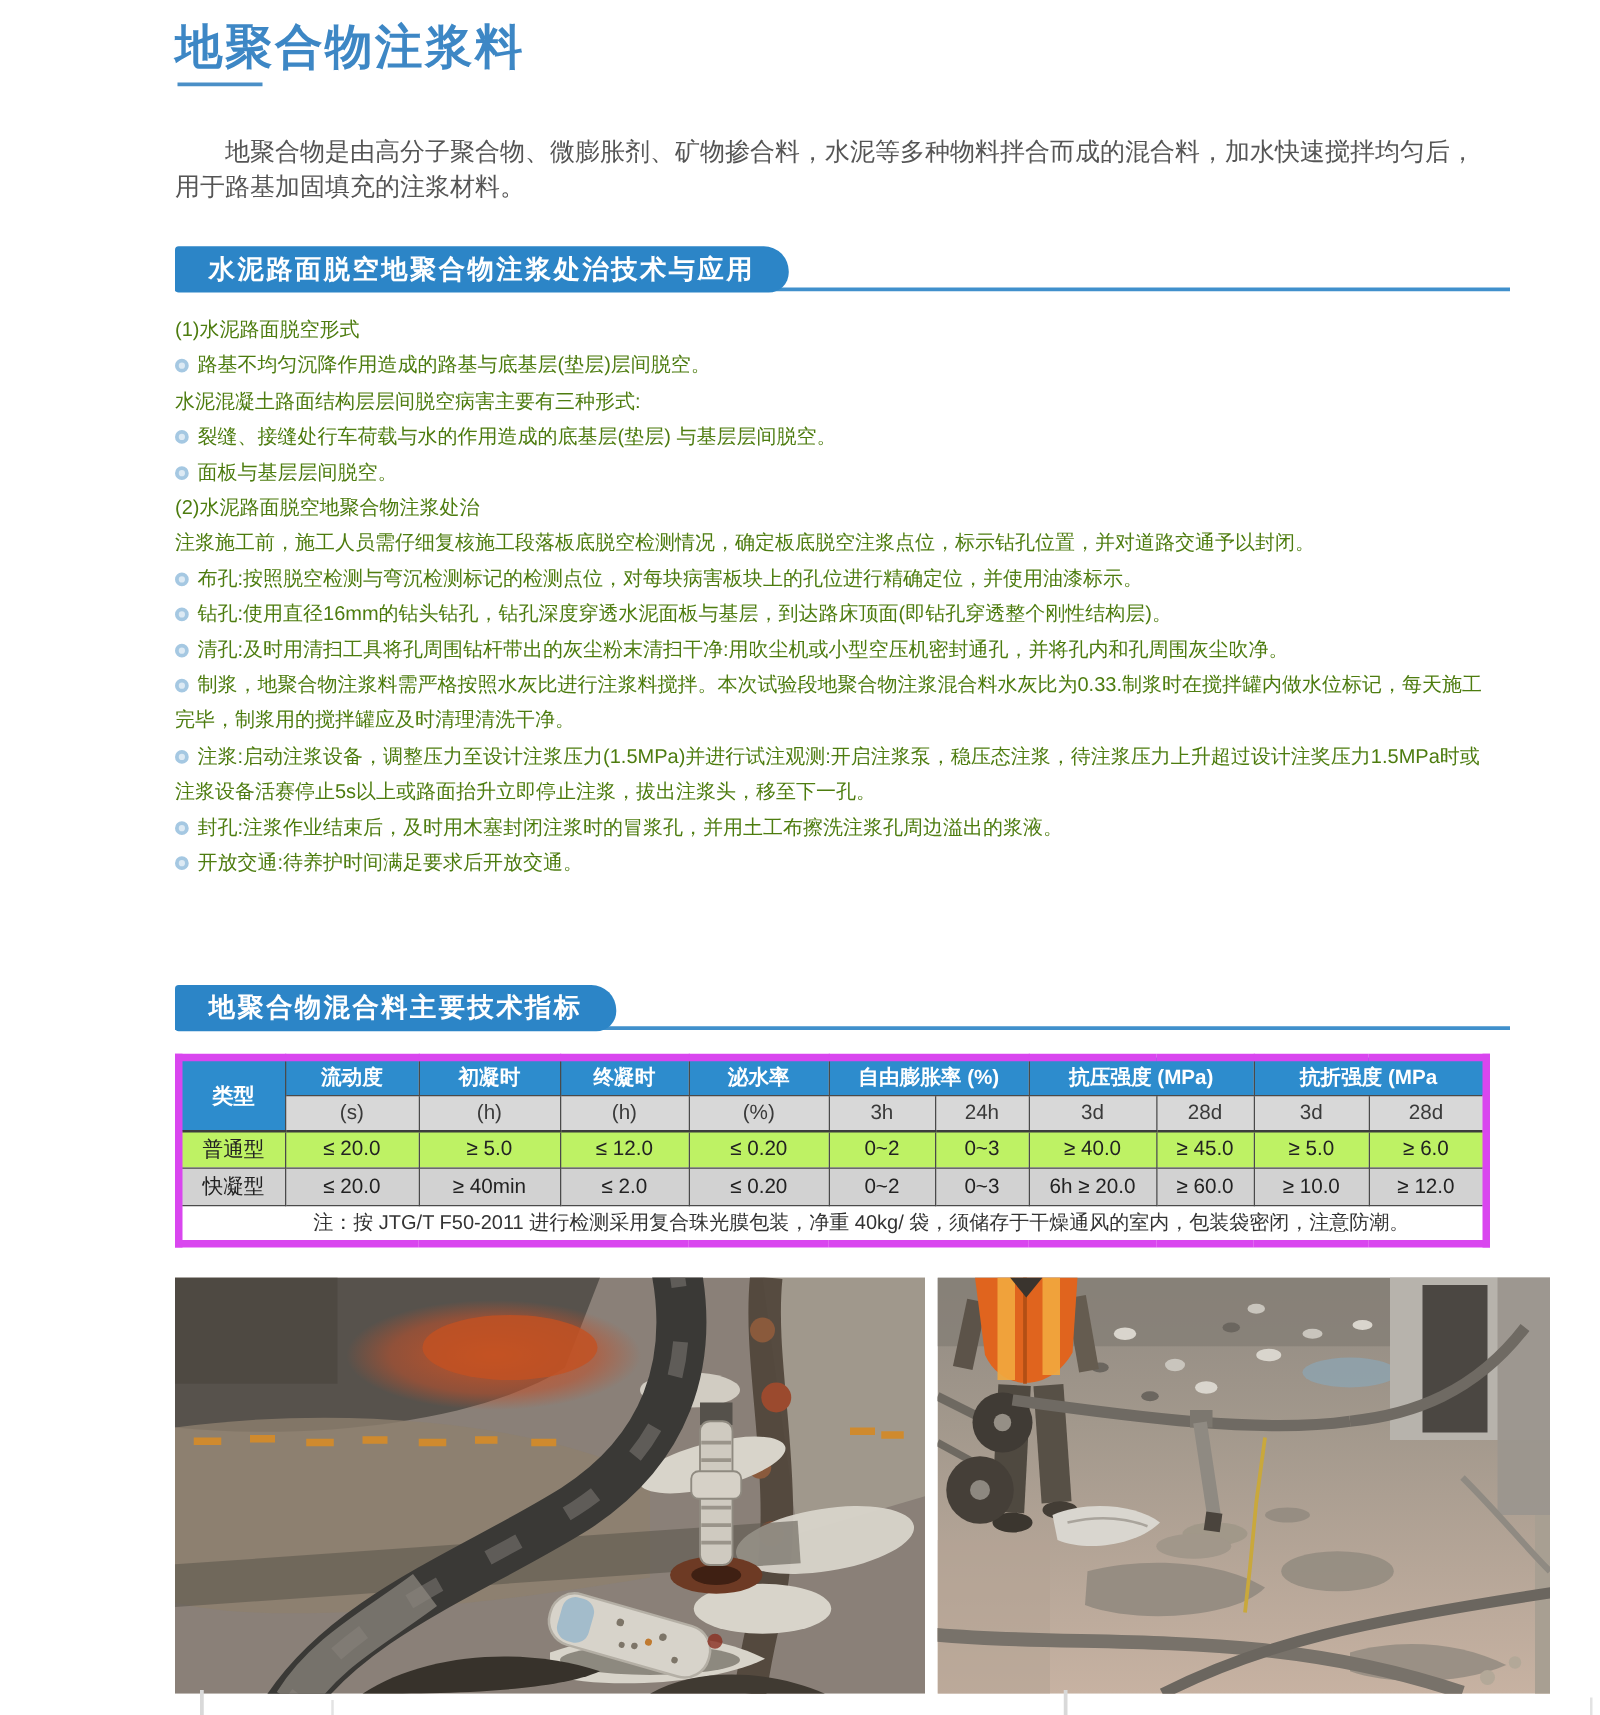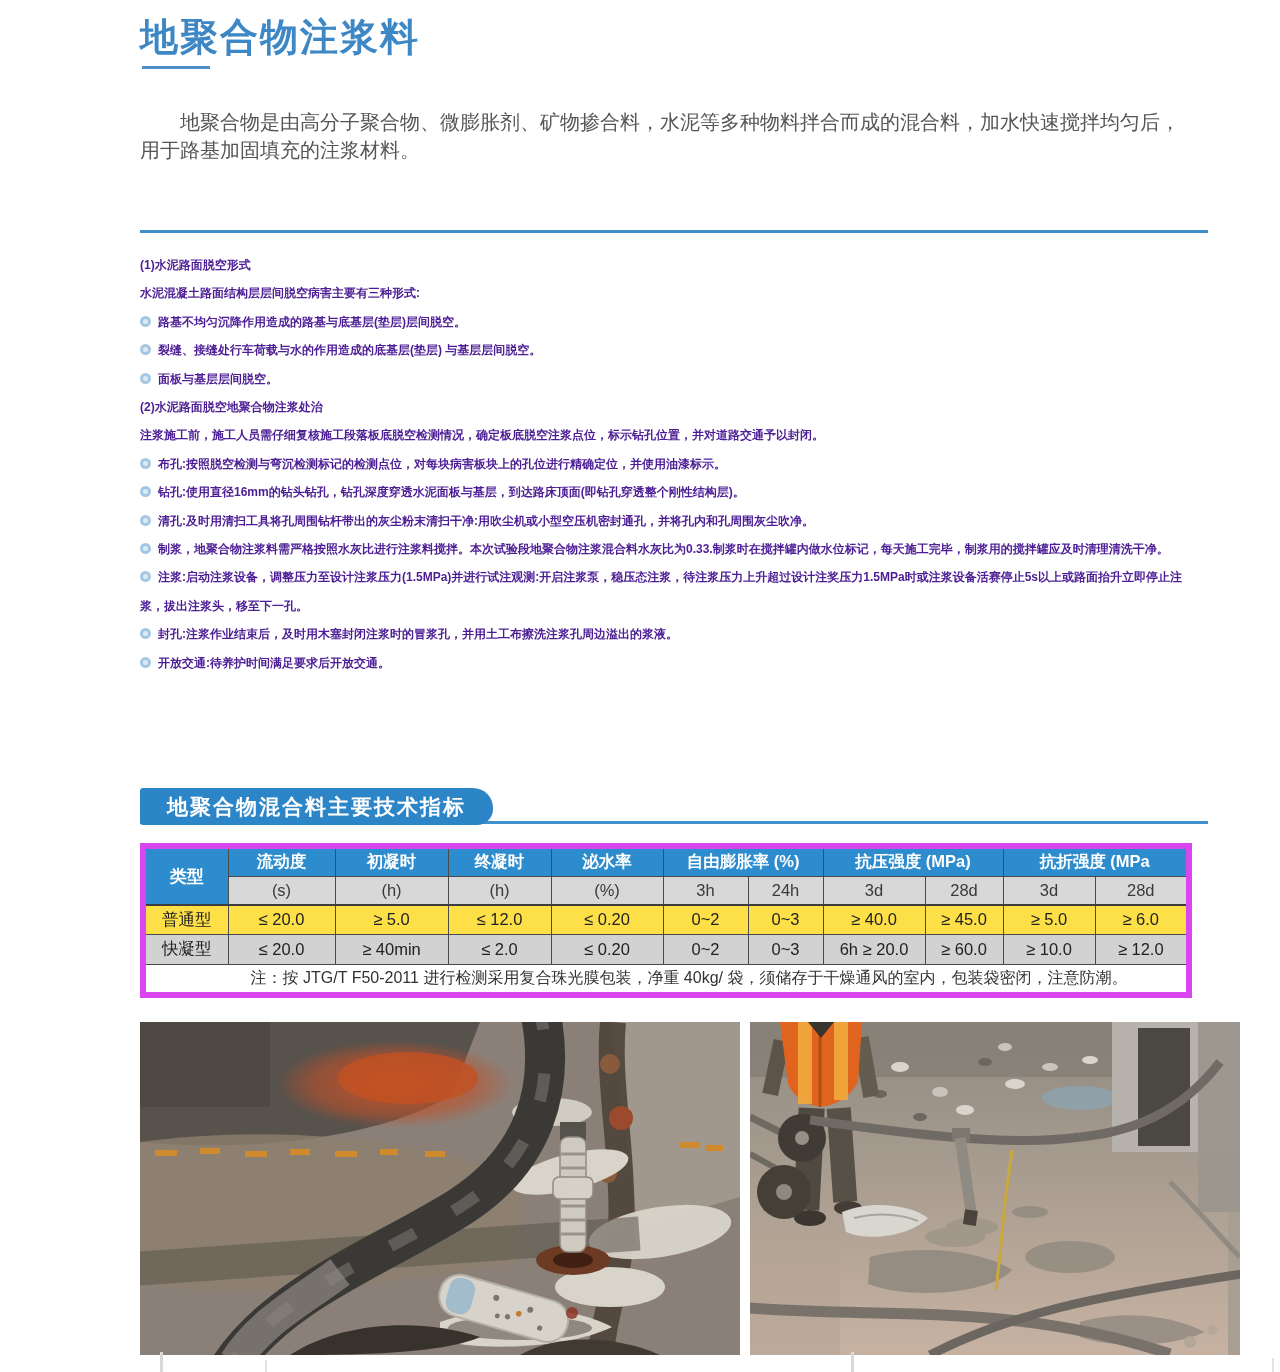--- a/index.html
+++ b/index.html
@@ -16,34 +16,34 @@
 
   .sh-box { position:absolute; left:140px; height:37px; background:#2c85c7; color:#ffffff;
             font-size:21px; font-weight:700; letter-spacing:2px; line-height:37px;
             padding:0 27px; border-radius:3px 20px 16px 3px; white-space:nowrap; z-index:2; }
   .sh-line { position:absolute; left:140px; width:1068px; height:3px; background:#4090cc; z-index:1; }
   #sh1-box { top:197px; }
   #sh1-line { top:230px; }
   #sh2-box { top:788px; }
   #sh2-line { top:821px; }
 
-  .content { position:absolute; left:140px; top:251px; width:1054px; font-size:12px;
-             color:#4c1d95;font-weight:bold; }
+  .content { position:absolute; left:140px; top:251px; width:1054px; font-size:16px;
+             color:#4d7c0f; }
   .content p { line-height:28.4px; }
   .ring { display:inline-block; width:11px; height:11px; border:3px solid #a5c8e2;
           border-radius:50%; background:#ddeaf4; margin-right:7px; vertical-align:-1px; }
 
   table.spec { position:absolute; left:140px; top:843px; width:1046px; border-collapse:collapse;
                table-layout:fixed; font-size:16.5px; color:#222222; text-align:center;
                border:6px solid #d946ef; }
   table.spec td { border:1px solid #4a4a4a; padding:0; height:29px; }
   tr.h1 td { background:#2d8ccd; color:#ffffff; font-weight:600; height:30px; }
   td.corner { background:#2d8ccd; color:#2b4b63; font-weight:700; font-size:17px; }
   tr.h2 td { background:#d8d8d8; color:#3a3a3a; }
-  tr.d1 td { background:#fde047; border-top:2px solid #3d3d3d; }
+  tr.d1 td { background:#bef264; border-top:2px solid #3d3d3d; }
   tr.d2 td { background:#d2d2d2; height:30px; }
   tr.noterow td { background:#ffffff; font-size:16px; color:#333333; height:31px;padding-left:46px; }
 
   .photo { position:absolute; top:1022px; display:block; }
   #photo1 { left:140px; }
   #photo2 { left:750px; }
 
   .artifact { position:absolute; background:#d9d9d9; }
   #af1 { left:160px; top:1352px; width:3px; height:20px; }
   #af2 { left:265px; top:1360px; width:2px; height:12px; background:#e3e3e3; }
@@ -53,26 +53,29 @@
 </head>
 <body>
 
 <div class="page">
 
   <h1 class="title">地聚合物注浆料</h1>
   <div class="title-underline"></div>
 
   <p class="intro">地聚合物是由高分子聚合物、微膨胀剂、矿物掺合料，水泥等多种物料拌合而成的混合料，加水快速搅拌均匀后，用于路基加固填充的注浆材料。</p>
 
+  <div class="sh-box" id="sh1-box">
+    <span>水泥路面脱空地聚合物注浆处治技术与应用</span>
+  </div>
   <div class="sh-line" id="sh1-line"></div>
 
   <div class="content">
     <p>(1)水泥路面脱空形式</p>
+    <p><span class="ring"></span><span>路基不均匀沉降作用造成的路基与底基层(垫层)层间脱空。</span></p>
     <p>水泥混凝土路面结构层层间脱空病害主要有三种形式:</p>
-    <p><span class="ring"></span><span>路基不均匀沉降作用造成的路基与底基层(垫层)层间脱空。</span></p>
     <p><span class="ring"></span><span>裂缝、接缝处行车荷载与水的作用造成的底基层(垫层) 与基层层间脱空。</span></p>
     <p><span class="ring"></span><span>面板与基层层间脱空。</span></p>
     <p>(2)水泥路面脱空地聚合物注浆处治</p>
     <p>注浆施工前，施工人员需仔细复核施工段落板底脱空检测情况，确定板底脱空注浆点位，标示钻孔位置，并对道路交通予以封闭。</p>
     <p><span class="ring"></span><span>布孔:按照脱空检测与弯沉检测标记的检测点位，对每块病害板块上的孔位进行精确定位，并使用油漆标示。</span></p>
     <p><span class="ring"></span><span>钻孔:使用直径16mm的钻头钻孔，钻孔深度穿透水泥面板与基层，到达路床顶面(即钻孔穿透整个刚性结构层)。</span></p>
     <p><span class="ring"></span><span>清孔:及时用清扫工具将孔周围钻杆带出的灰尘粉末清扫干净:用吹尘机或小型空压机密封通孔，并将孔内和孔周围灰尘吹净。</span></p>
     <p><span class="ring"></span><span>制浆，地聚合物注浆料需严格按照水灰比进行注浆料搅拌。本次试验段地聚合物注浆混合料水灰比为0.33.制浆时在搅拌罐内做水位标记，每天施工完毕，制浆用的搅拌罐应及时清理清洗干净。</span></p>
     <p><span class="ring"></span><span>注浆:启动注浆设备，调整压力至设计注浆压力(1.5MPa)并进行试注观测:开启注浆泵，稳压态注浆，待注浆压力上升超过设计注奖压力1.5MPa时或注浆设备活赛停止5s以上或路面抬升立即停止注浆，拔出注浆头，移至下一孔。</span></p>
     <p><span class="ring"></span><span>封孔:注浆作业结束后，及时用木塞封闭注浆时的冒浆孔，并用土工布擦洗注浆孔周边溢出的浆液。</span></p>

